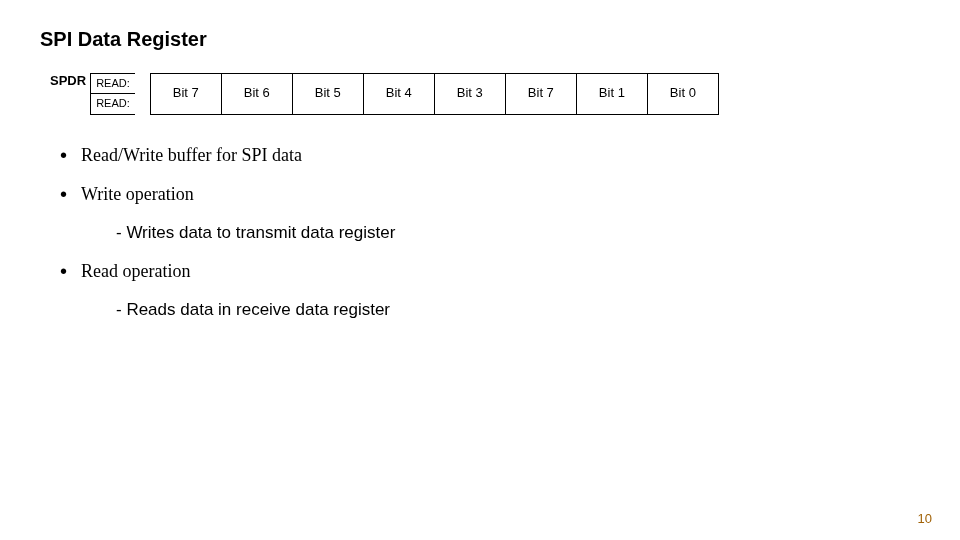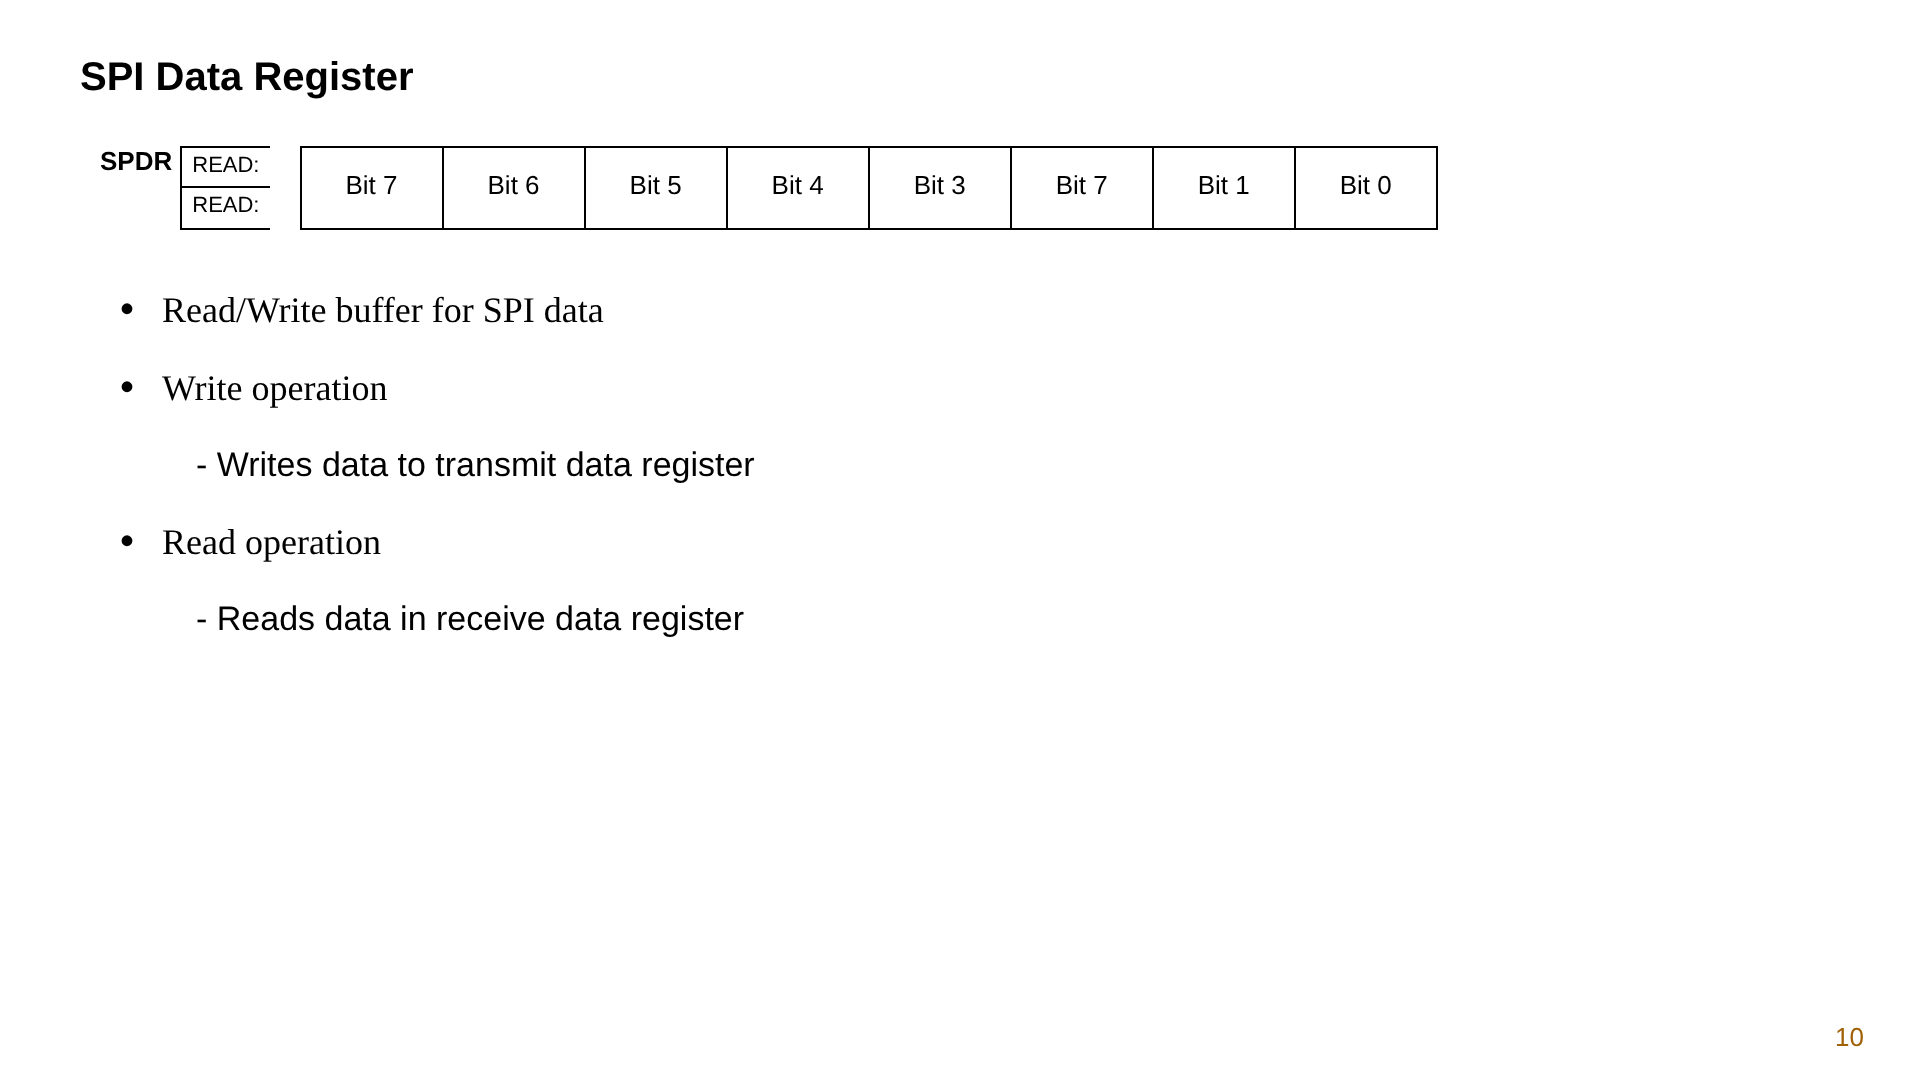--- a/index.html
+++ b/index.html
@@ -95,21 +95,21 @@
       font-size: 20px;
     }
 
     .bullet-text {
       font-size: 18px;
       line-height: 1.4;
       font-family: Liberation Serif, serif;
     }
 
     .sub-item {
-      margin-left: 38px;
+      margin-left: 56px;
       font-size: 17px;
       font-family: Arial, sans-serif;
       margin-bottom: 14px;
       line-height: 1.4;
     }
 
     .page-number {
       position: absolute;
       bottom: 14px;
       right: 28px;

